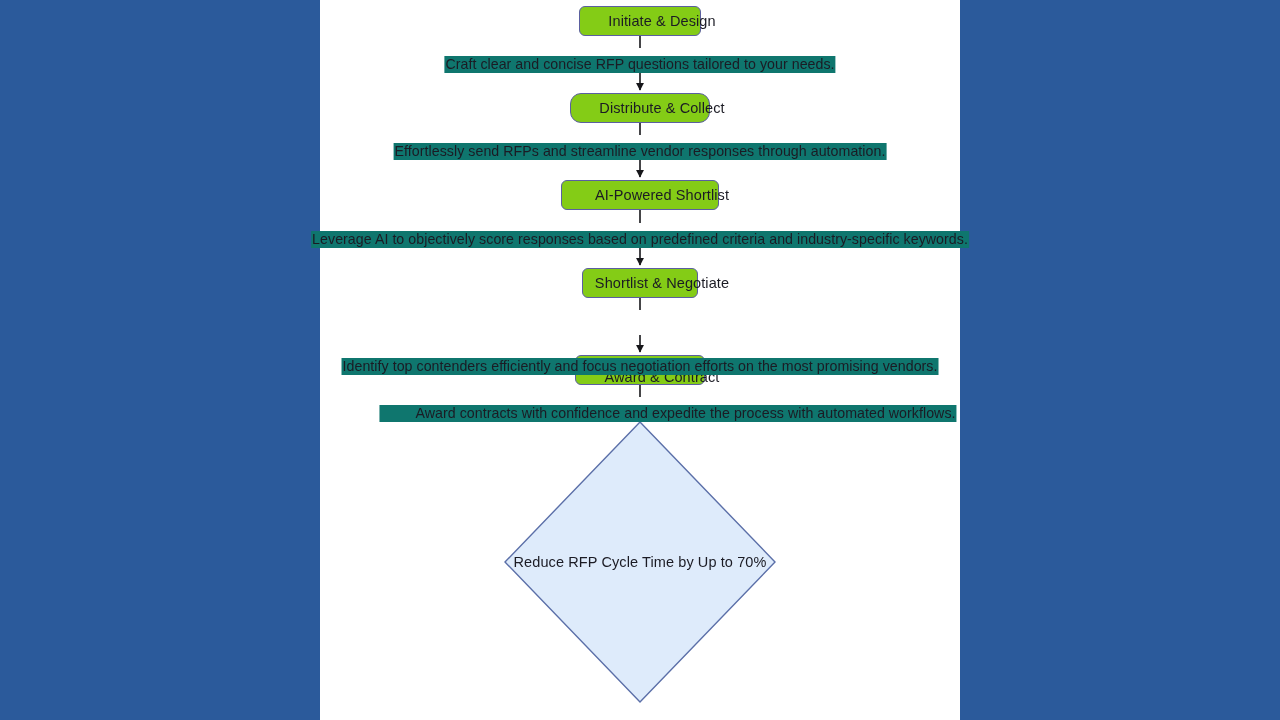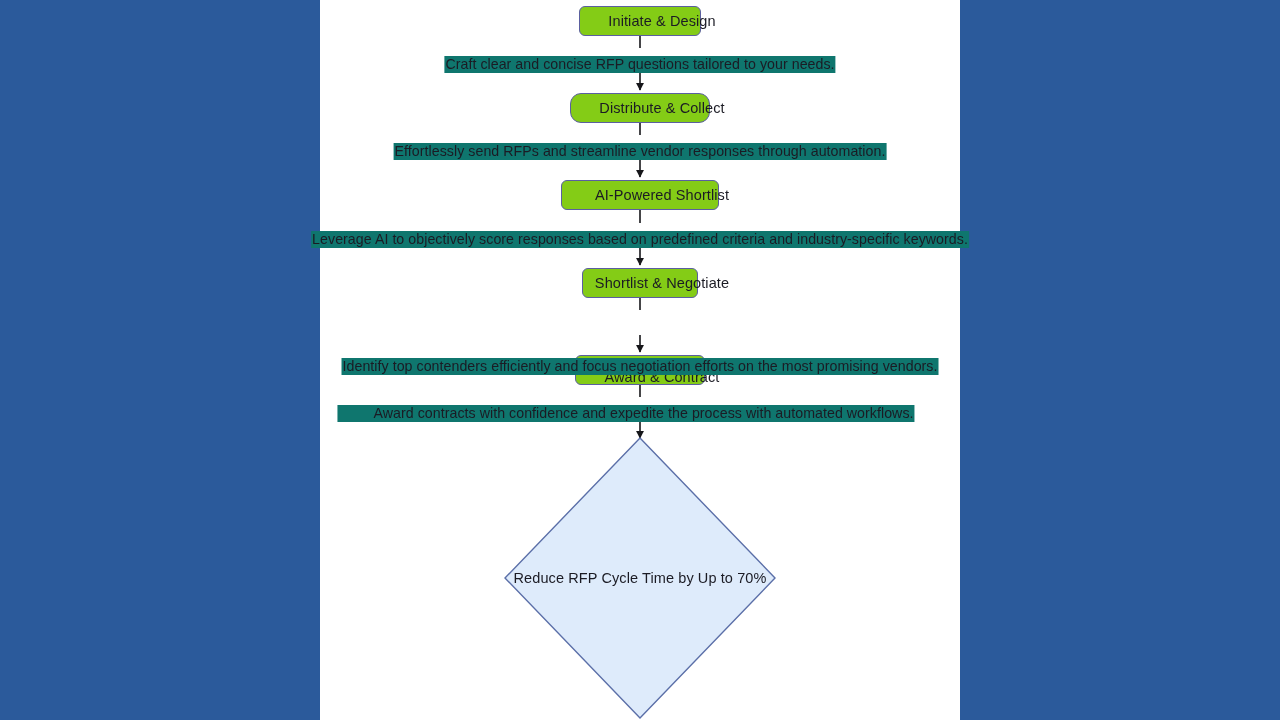--- a/index.html
+++ b/index.html
@@ -113,21 +113,21 @@
         <line x1="640" y1="248" x2="640" y2="265" marker-end="url(#arrow)"></line>
 
         <line x1="640" y1="298" x2="640" y2="310"></line>
         <line x1="640" y1="335" x2="640" y2="352" marker-end="url(#arrow)"></line>
 
         <line x1="640" y1="385" x2="640" y2="397"></line>
         <line x1="640" y1="422" x2="640" y2="438" marker-end="url(#arrow)"></line>
       </g>
     </svg>
 
-    <div class="diamond-wrap" style="left:640px; top:437px; width:272px; height:282px;">
+    <div class="diamond-wrap" style="left:640px; top:421px; width:272px; height:282px;">
       <svg width="272" height="282" viewBox="0 0 272 282">
         <polygon points="136,1 271,141 136,281 1,141" fill="#deebfb" stroke="#5b6fa8" stroke-width="1.4"></polygon>
       </svg>
       <span class="diamond-label" style="top:133px;">Reduce RFP Cycle Time by Up to 70%</span>
     </div>
 
     <div class="node" style="left:640px; top:6px; width:122px;">
       <span>Initiate &amp; Design</span>
     </div>
 
@@ -148,16 +148,16 @@
     </div>
 
     <div class="edge-label" style="left:640px; top:56px;">Craft clear and concise RFP questions tailored to your needs.</div>
 
     <div class="edge-label" style="left:640px; top:143px;">Effortlessly send RFPs and streamline vendor responses through automation.</div>
 
     <div class="edge-label" style="left:640px; top:231px;">Leverage AI to objectively score responses based on predefined criteria and industry-specific keywords.</div>
 
     <div class="edge-label" style="left:640px; top:318px;margin-top:40px;">Identify top contenders efficiently and focus negotiation efforts on the most promising vendors.</div>
 
-    <div class="edge-label" style="left:626px; top:405px;padding-left:36px;">Award contracts with confidence and expedite the process with automated workflows.</div>
+    <div class="edge-label" style="left:668px; top:405px;padding-left:36px;">Award contracts with confidence and expedite the process with automated workflows.</div>
 
   </div>
 </div>
 
 </body></html>

